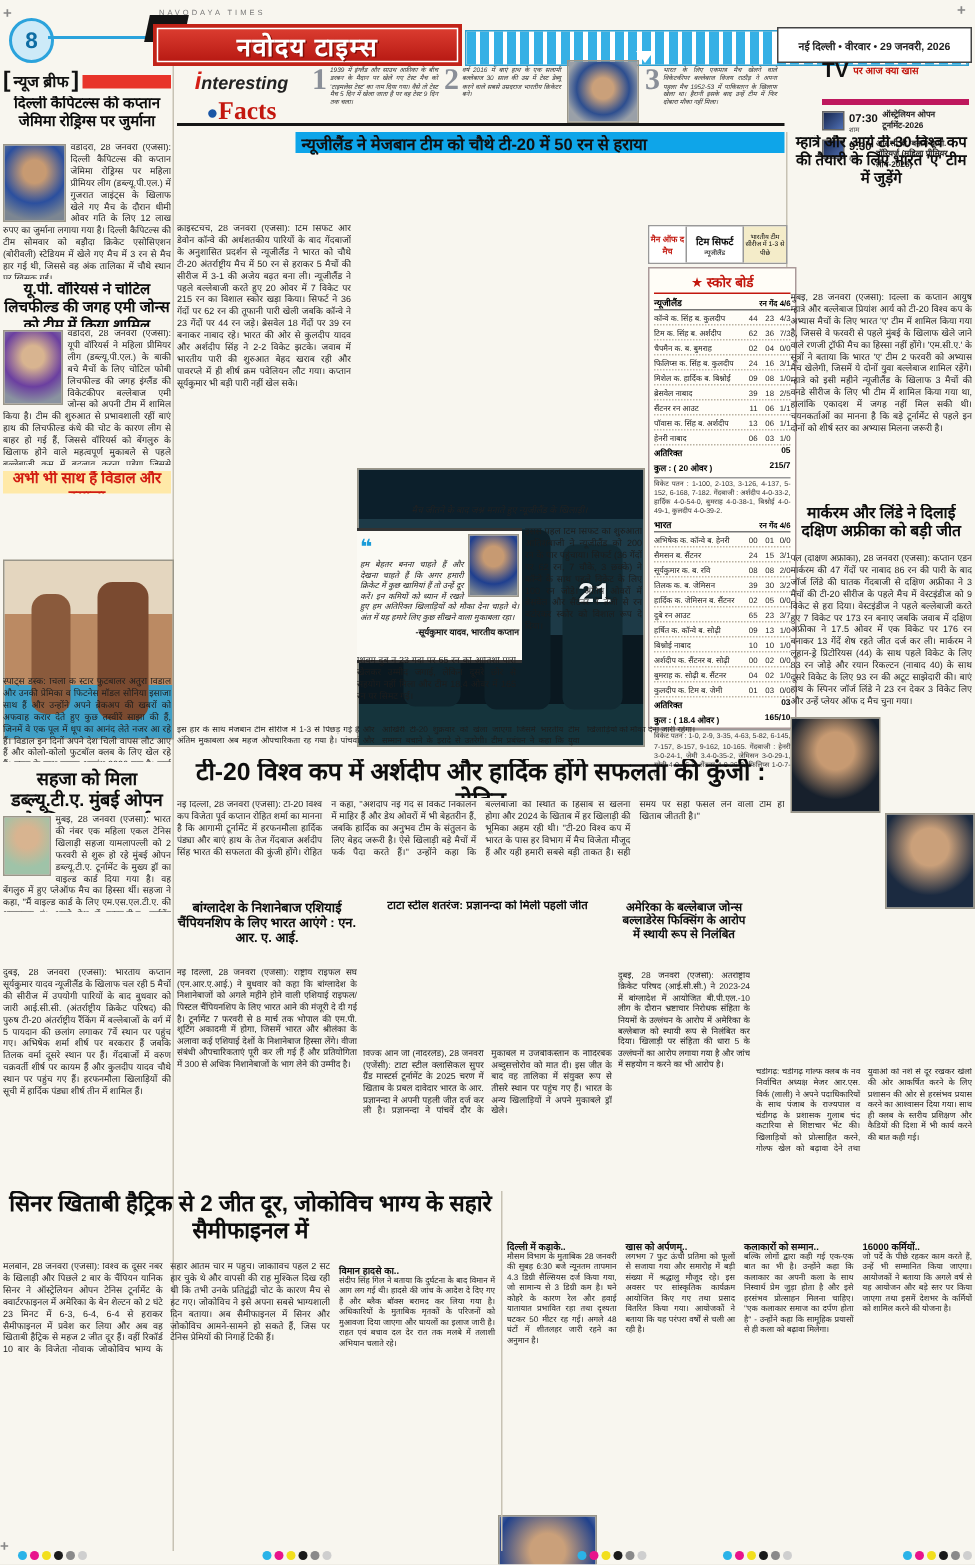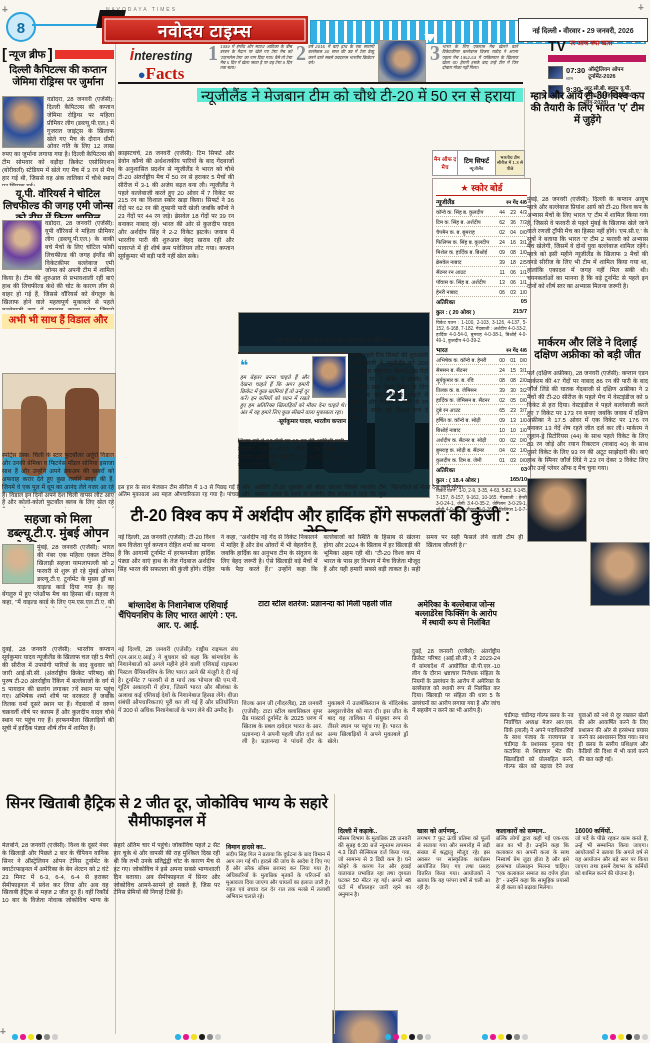--- a/index.html
+++ b/index.html
@@ -26,30 +26,30 @@
   .nbh .red{flex:1;height:9px;background:#e8342a;}
   
   .flogo .l1{font-size:12px;font-weight:bold;color:#222;font-style:italic;}
   .flogo .l1 .ii{color:#d41d14;font-size:16px;}
   .flogo .l2{font-family:"Liberation Serif","DejaVu Serif",serif;font-weight:bold;color:#c3170e;font-size:17px;}
   .flogo .dot{color:#1b57a6;font-size:13px;}
   .fact{display:flex;gap:2px;}
   .fact .num{font-size:20px;font-weight:bold;color:#8a8f98;line-height:0.9;font-family:"Liberation Serif",serif;}
   .fact .txt{font-size:4.3px;line-height:1.25;color:#333;font-style:italic;text-align:justify;}
   
-  .tvh{display:flex;align-items:flex-start;gap:3px;border-bottom:7px solid #be185d;padding-bottom:1px;}
+  .tvh{display:flex;align-items:center;gap:3px;border-bottom:4px solid #be185d;padding-bottom:12px;}
   .tvh .t{font-size:14px;font-weight:900;color:#111;}
   .tvh .s{font-size:6.5px;font-weight:bold;color:#c2170e;}
   .tvrow{display:flex;gap:3px;margin-top:4px;align-items:flex-start;}
   .tvrow .logo{width:13px;height:11px;border:0.5px solid #666;flex:none;}
   .tvrow .time{font-size:7.5px;font-weight:bold;color:#111;white-space:nowrap;}
   .tvrow .ampm{font-size:4.5px;display:block;font-weight:normal;color:#444;}
   .tvrow .lab{font-size:5.5px;line-height:1.25;color:#222;font-weight:bold;}
   
-  .kicker{background:#5eead4;font-size:15px;font-weight:normal;color:#101010;display:flex;align-items:center;padding:0 4px;white-space:nowrap;}
+  .kicker{background:#0ea5e9;font-size:11px;font-weight:bold;color:#101010;display:flex;align-items:center;padding:0 4px;white-space:nowrap;}
   .bigh{font-size:27px;font-weight:900;white-space:nowrap;}
   .bigh .blue{color:#1b9cd8;}
   .cap{font-size:6px;font-style:italic;text-align:center;color:#222;}
   
   .sbbox{border:1px solid #a99;background:#fffdf7;padding:2px 3px;}
   .sbtitle{color:#c2170e;font-weight:bold;font-size:9px;text-align:center;border-bottom:1px solid #c2170e;padding-bottom:1px;margin-bottom:2px;}
   .steam{display:flex;font-weight:bold;font-size:6px;border-bottom:1px solid #777;margin-top:2px;}
   .steam .nm{flex:1;}
   .steam .cl{font-size:5.2px;}
   .srow{display:flex;align-items:baseline;border-bottom:0.5px dotted #b9b2a2;padding:0.5px 0;}

